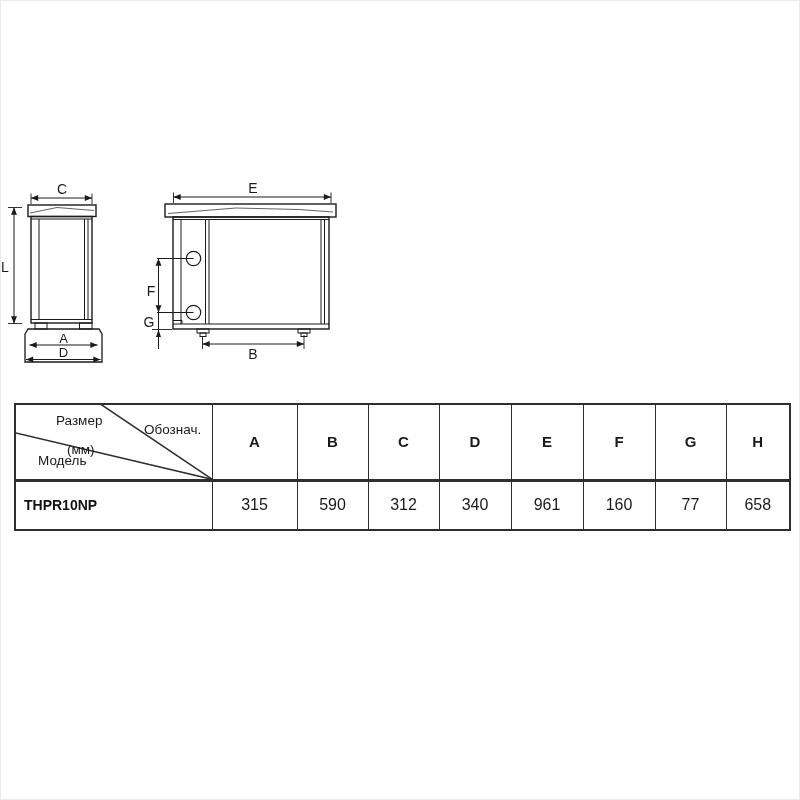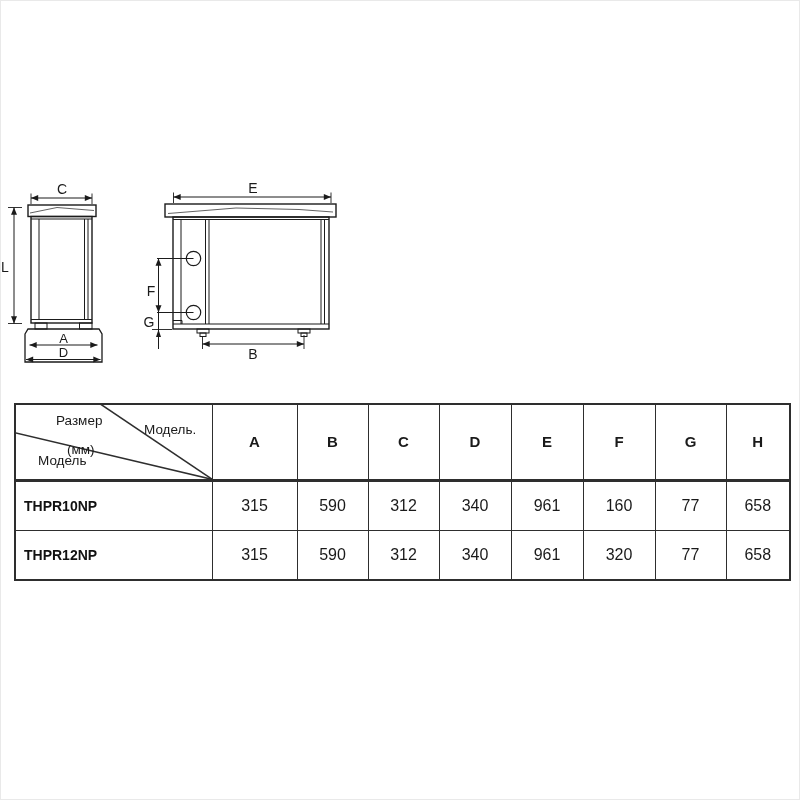--- a/index.html
+++ b/index.html
@@ -163,21 +163,21 @@
     </colgroup>
     <thead>
       <tr>
         <th class="corner">
           <svg class="diag" viewBox="0 0 197 76" preserveAspectRatio="none">
             <line x1="85" y1="-1" x2="198" y2="77" stroke="#2e2e2e" stroke-width="1.6"></line>
             <line x1="-2" y1="28.5" x2="198" y2="77" stroke="#2e2e2e" stroke-width="1.6"></line>
           </svg>
           <span class="lbl-size">Размер</span>
           <span class="lbl-unit">(мм)</span>
-          <span class="lbl-desig">Модель.</span>
+          <span class="lbl-desig">Обознач.</span>
           <span class="lbl-model">Модель</span>
         </th>
         <th class="letter">A</th>
         <th class="letter">B</th>
         <th class="letter">C</th>
         <th class="letter">D</th>
         <th class="letter">E</th>
         <th class="letter">F</th>
         <th class="letter">G</th>
         <th class="letter">H</th>
@@ -188,27 +188,16 @@
         <td class="model">THPR10NP</td>
         <td class="val">315</td>
         <td class="val">590</td>
         <td class="val">312</td>
         <td class="val">340</td>
         <td class="val">961</td>
         <td class="val">160</td>
         <td class="val">77</td>
         <td class="val">658</td>
       </tr>
-      <tr>
-        <td class="model">THPR12NP</td>
-        <td class="val">315</td>
-        <td class="val">590</td>
-        <td class="val">312</td>
-        <td class="val">340</td>
-        <td class="val">961</td>
-        <td class="val">320</td>
-        <td class="val">77</td>
-        <td class="val">658</td>
-      </tr>
     </tbody>
   </table>
 
 </div>
 
 </body></html>

